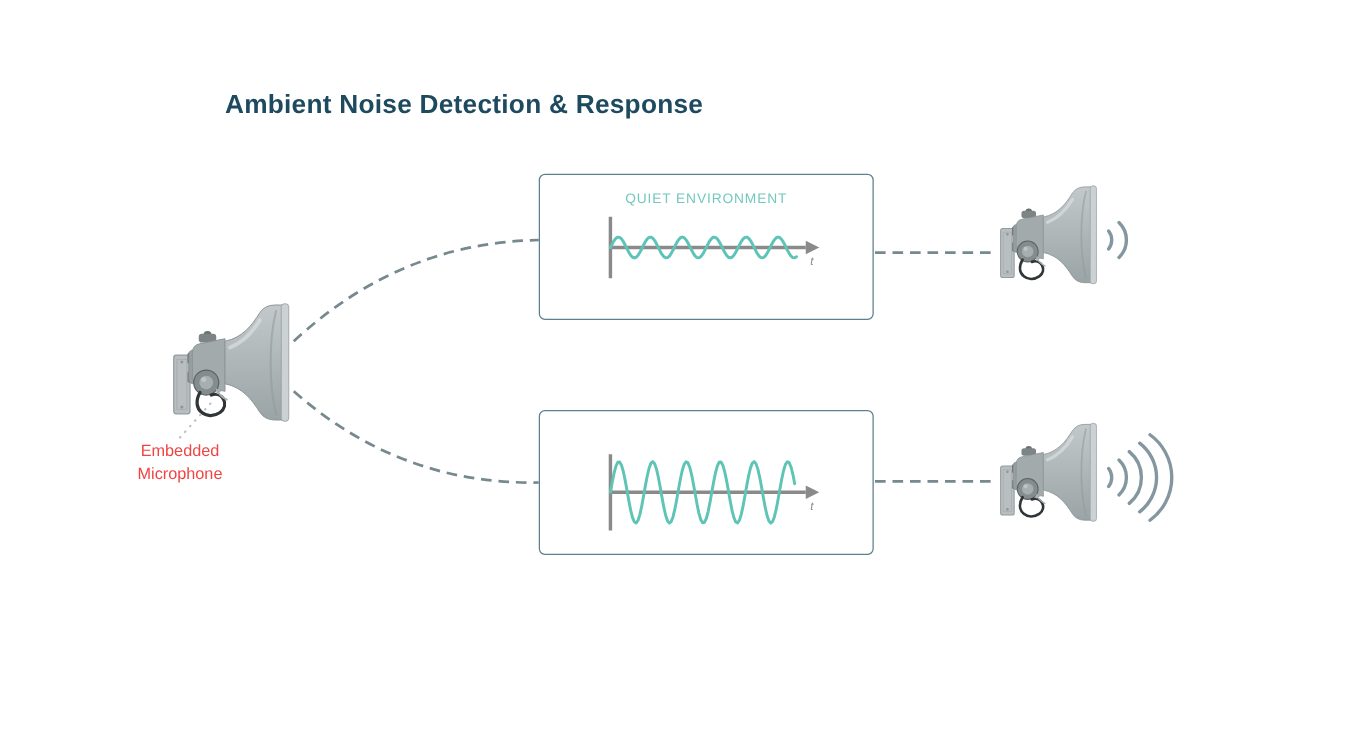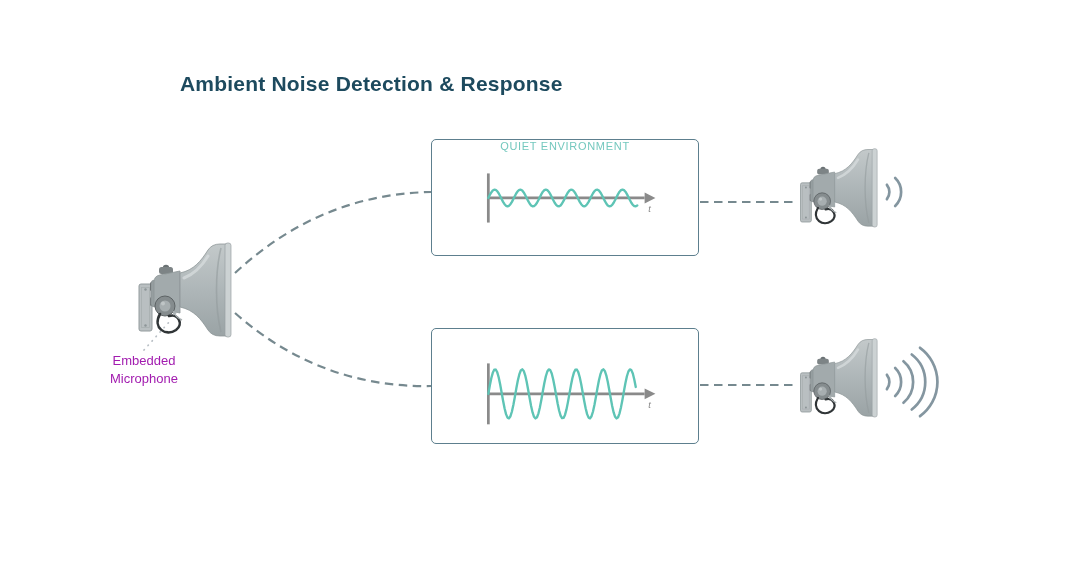--- a/index.html
+++ b/index.html
@@ -10,33 +10,33 @@
   .page-title{
     position:absolute;left:164px;top:56px;margin:16px;
     font-size:21px;font-weight:700;color:#1d4a5e;letter-spacing:.2px;
   }
   .speaker{position:absolute;}
   .sp-left{left:118px;top:240px;width:120px;height:110px;}
   .sp-tr{left:783px;top:146px;width:100px;height:92px;}
   .sp-br{left:783px;top:336px;width:100px;height:92px;}
   .mic-label{
     position:absolute;left:94px;top:352px;width:100px;text-align:center;
-    font-size:13px;line-height:1.4;color:#a21caf;
+    font-size:13px;line-height:1.4;color:#ef4444;
   }
   .overlay{position:absolute;left:0;top:0;width:1080px;height:585px;pointer-events:none;}
   .dash{fill:none;stroke:#76898f;stroke-width:2.2;stroke-dasharray:8.5 5.5;}
   .leader{fill:none;stroke:#b8bfc5;stroke-width:1.7;stroke-dasharray:.5 5.5;stroke-linecap:round;}
   .env-box{
     position:absolute;left:431px;width:268px;background:#fff;
     border:1.5px solid #5d7f8e;border-radius:5px;box-sizing:border-box;
   }
   .box-quiet{top:139px;height:117px;}
   .box-loud{top:328px;height:116px;}
   .box-label{
-    position:relative;z-index:2;text-align:center;
+    position:relative;z-index:2;text-align:center;margin-top:13px;
     font-size:11px;letter-spacing:.7px;color:#74c8be;
   }
   .wave-svg{position:absolute;left:0;top:0;width:100%;height:100%;}
   .axis{stroke:#8a8a8a;stroke-width:2.8;}
   .axis-head{fill:#8a8a8a;}
   .wave{fill:none;stroke:#5ec4b5;stroke-width:2.4;stroke-linecap:round;stroke-linejoin:round;}
   .t-label{font-size:9.5px;font-style:italic;fill:#8a8a8a;text-anchor:middle;font-family:"Liberation Sans",sans-serif;}
   .arcs{position:absolute;width:58px;height:90px;}
   .arcs-top{left:884px;top:147px;}
   .arcs-bottom{left:884px;top:337px;}

